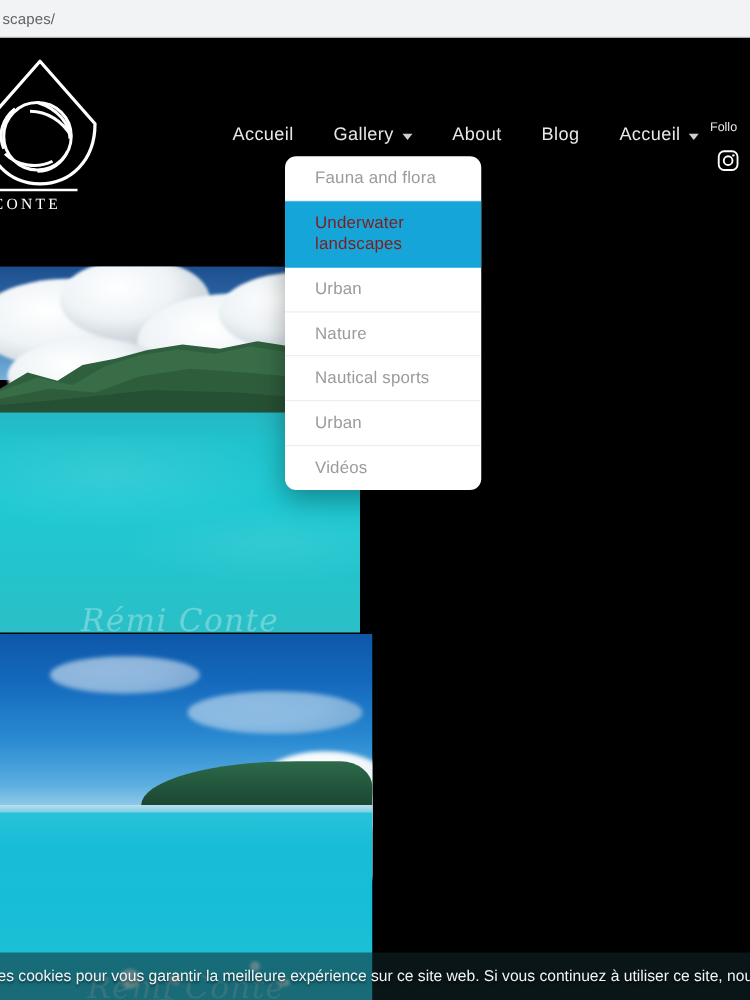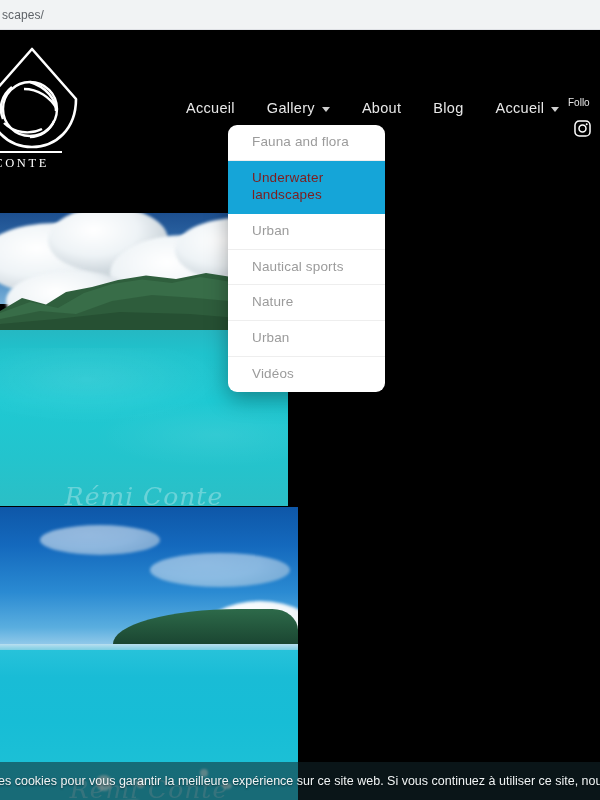--- a/index.html
+++ b/index.html
@@ -373,24 +373,24 @@
     <div class="dd-item">
       <span>Fauna and flora</span>
     </div>
     <div class="dd-item active">
       <span>Underwater landscapes</span>
     </div>
     <div class="dd-item">
       <span>Urban</span>
     </div>
     <div class="dd-item">
+      <span>Nature</span>
+    </div>
+    <div class="dd-item">
       <span>Nautical sports</span>
-    </div>
-    <div class="dd-item">
-      <span>Nature</span>
     </div>
     <div class="dd-item">
       <span>Urban</span>
     </div>
     <div class="dd-item">
       <span>Vidéos</span>
     </div>
   </div>
 
   <div class="cookie-bar">

